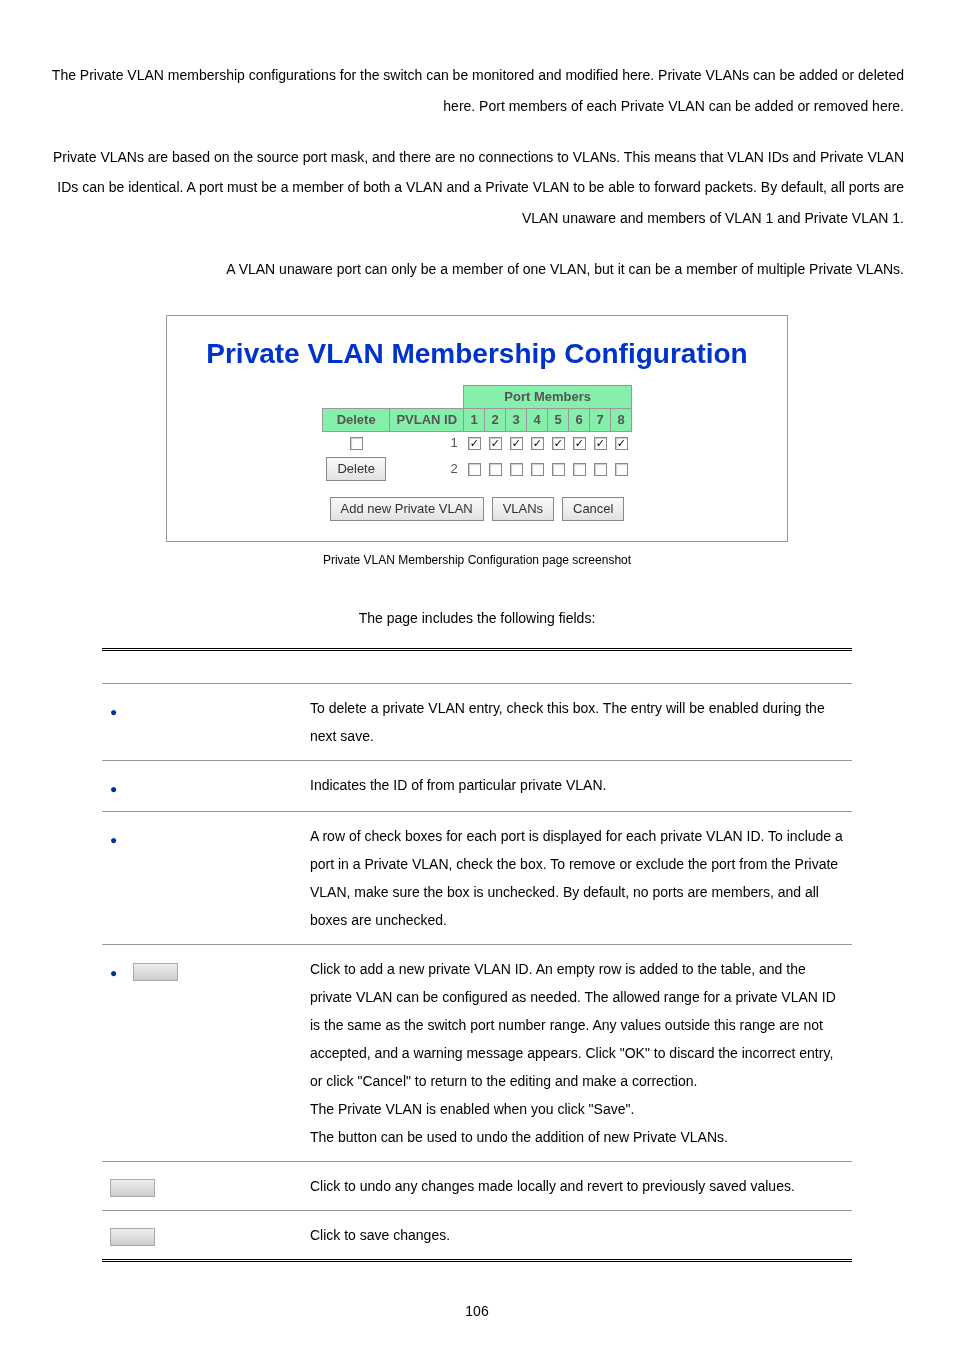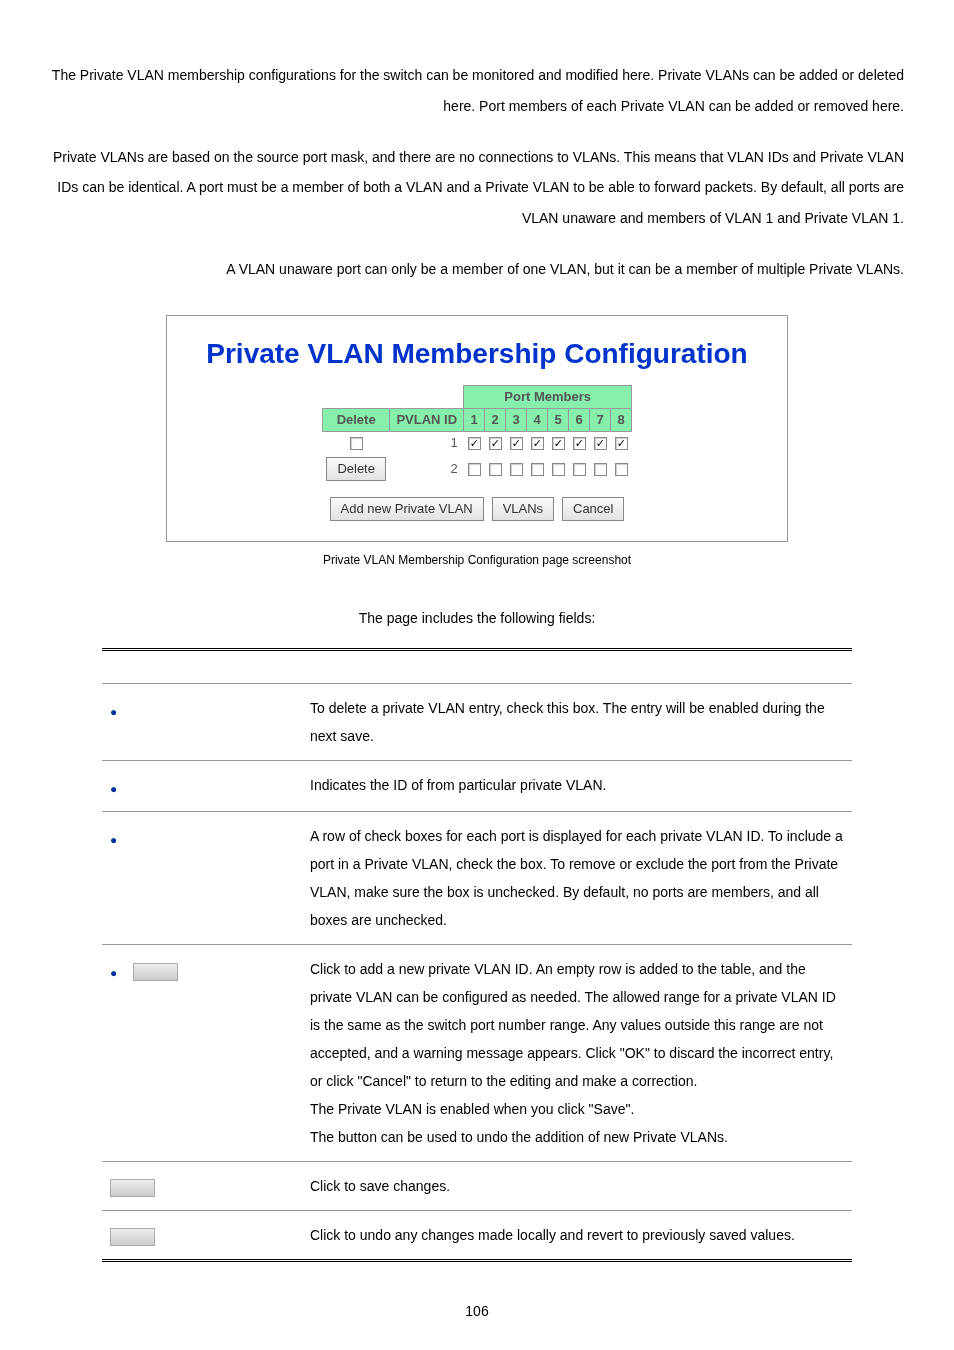--- a/index.html
+++ b/index.html
@@ -265,22 +265,22 @@
             <br>
             <span class="gray-btn-img" style="margin-top:8px;"></span>
           </div>
         </td>
       <td style="white-space:pre-line;">Click to add a new private VLAN ID. An empty row is added to the table, and the private VLAN can be configured as needed. The allowed range for a private VLAN ID is the same as the switch port number range. Any values outside this range are not accepted, and a warning message appears. Click "OK" to discard the incorrect entry, or click "Cancel" to return to the editing and make a correction.
 The Private VLAN is enabled when you click "Save".
 The button can be used to undo the addition of new Private VLANs.</td>
     </tr>
     <tr>
       <td><span class="gray-btn-img"></span></td>
+      <td>Click to undo any changes made locally and revert to previously saved values.</td>
+    </tr>
+    <tr>
+      <td><span class="gray-btn-img"></span></td>
       <td>Click to save changes.</td>
-    </tr>
-    <tr>
-      <td><span class="gray-btn-img"></span></td>
-      <td>Click to undo any changes made locally and revert to previously saved values.</td>
     </tr>
   </tbody>
 </table>
 
 <div class="page-num">106</div>
 
 </body></html>

